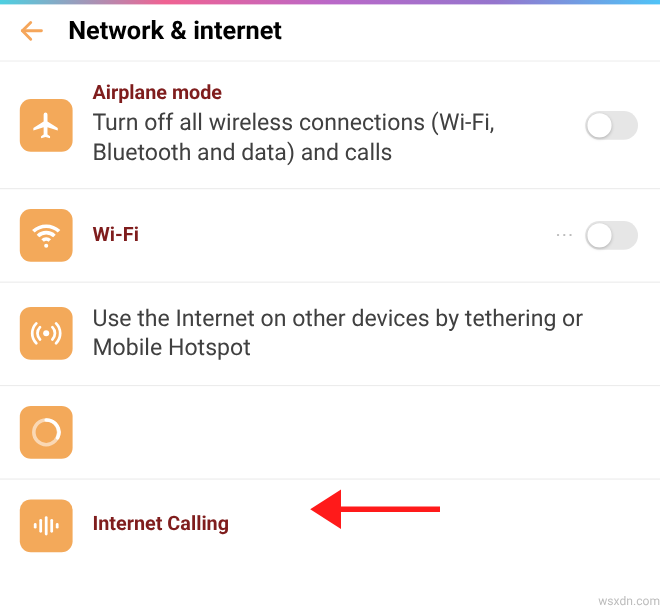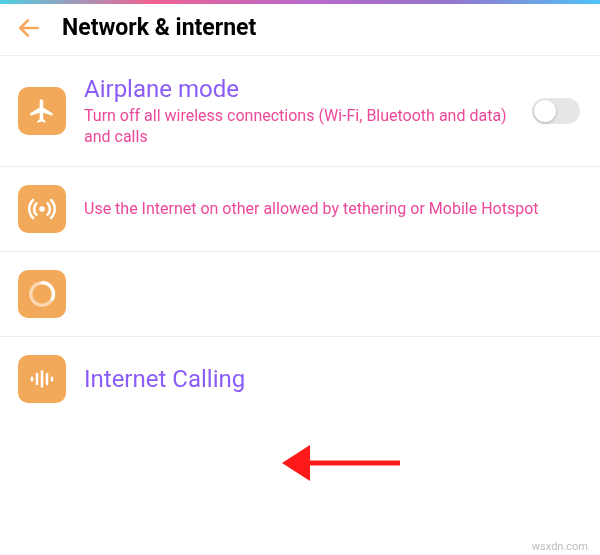--- a/index.html
+++ b/index.html
@@ -59,28 +59,28 @@
       justify-content: center;
       margin-right: 18px;
     }
     .row-body {
       flex: 1;
       display: flex;
       flex-direction: column;
       justify-content: center;
     }
     .row-title {
-      font-size: 24px;
-      color: #8b5cf6;
+      font-size: 18px;
+      color: #7f1d1d;
       line-height: 1.25;
-      font-weight: 400;
+      font-weight: 700;
     }
     .row-sub {
-      font-size: 16px;
-      color: #ec4899;
+      font-size: 21px;
+      color: #404040;
       line-height: 1.3;
       margin-top: 2px;
     }
     .row-trail {
       display: flex;
       align-items: center;
       gap: 10px;
     }
     .more-dots {
       color: #bbb;
@@ -106,21 +106,21 @@
       box-shadow: 0 1px 3px rgba(0,0,0,0.25);
     }
     .annotation-arrow {
       position: absolute;
       left: 280px;
       top: 438px;
       pointer-events: none;
     }
     .watermark {
       position: absolute;
-      right: 12px;
+      right: 0;
       bottom: 2px;
       font-size: 11px;
       color: #bdbdbd;
     }
   </style>
 </head>
 <body>
 
 <div class="top-gradient"></div>
 
@@ -146,31 +146,47 @@
       <div class="row-title">Airplane mode</div>
       <div class="row-sub">Turn off all wireless connections (Wi-Fi, Bluetooth and data) and calls</div>
     </div>
     <div class="row-trail">
       <div class="toggle">
         <div class="toggle-knob"></div>
       </div>
     </div>
   </div>
 
+  <div class="row">
+    <div class="row-icon">
+      <svg width="28" height="28" viewBox="0 0 24 24" fill="#fff">
+        <path d="M12 18.5a1.6 1.6 0 1 0 0 3.2 1.6 1.6 0 0 0 0-3.2zM4.6 11.4l2 2a8 8 0 0 1 10.8 0l2-2a10.8 10.8 0 0 0-14.8 0zM1 7.8l2 2a13.3 13.3 0 0 1 18 0l2-2a16.1 16.1 0 0 0-22 0zM8.2 15l2 2a2.6 2.6 0 0 1 3.6 0l2-2a5.4 5.4 0 0 0-7.6 0z"></path>
+      </svg>
+    </div>
+    <div class="row-body">
+      <div class="row-title">Wi-Fi</div>
+    </div>
+    <div class="row-trail">
+      <span class="more-dots">···</span>
+      <div class="toggle">
+        <div class="toggle-knob"></div>
+      </div>
+    </div>
+  </div>
 
   <div class="row">
     <div class="row-icon">
       <svg width="30" height="30" viewBox="0 0 24 24" fill="none" stroke="#fff" stroke-width="2" stroke-linecap="round">
         <circle cx="12" cy="12" r="2.2" fill="#fff" stroke="none"></circle>
         <path d="M7.5 16.5a6.4 6.4 0 0 1 0-9M16.5 7.5a6.4 6.4 0 0 1 0 9"></path>
         <path d="M4.8 19.2a10.2 10.2 0 0 1 0-14.4M19.2 4.8a10.2 10.2 0 0 1 0 14.4"></path>
       </svg>
     </div>
     <div class="row-body">
-      <div class="row-sub">Use the Internet on other allowed by tethering or Mobile Hotspot</div>
+      <div class="row-sub">Use the Internet on other devices by tethering or Mobile Hotspot</div>
     </div>
   </div>
 
   <div class="row">
     <div class="row-icon">
       <svg width="30" height="30" viewBox="0 0 24 24" fill="none">
         <circle cx="12" cy="12" r="9" stroke="#fff" stroke-width="2.6" fill="none" opacity="0.55"></circle>
         <path d="M12 3 A9 9 0 0 1 20.3 16" stroke="#fff" stroke-width="2.6" fill="none" stroke-linecap="round"></path>
       </svg>
     </div>

